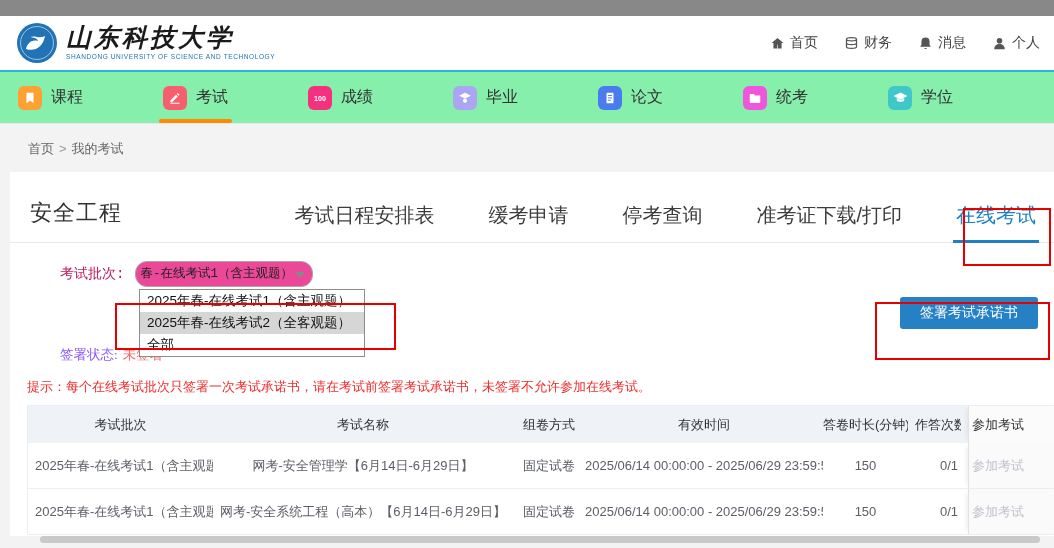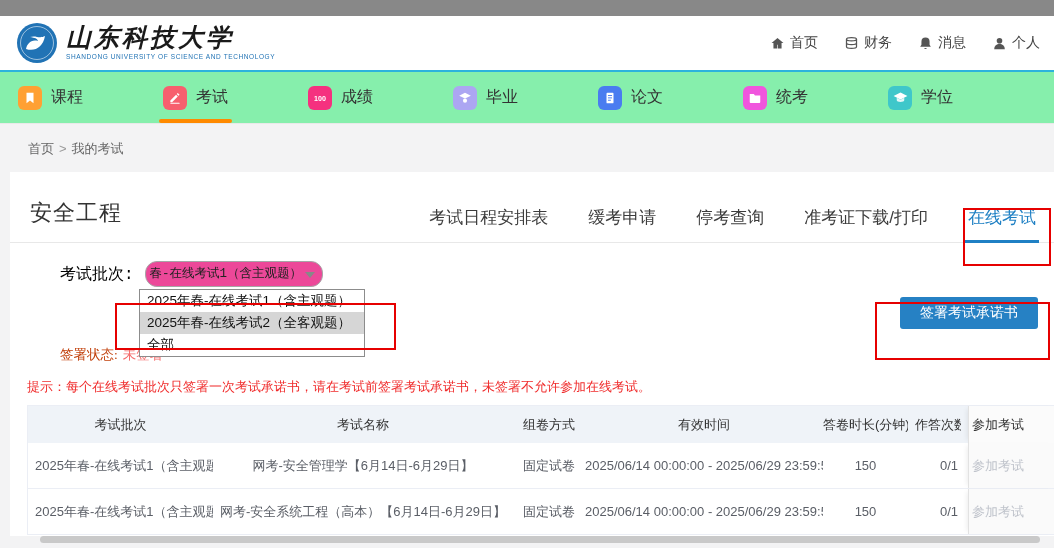--- a/index.html
+++ b/index.html
@@ -35,35 +35,35 @@
 
   
   .content { position:relative; height:440px; background:#f3f3f4; }
   .breadcrumb { padding:16px 0 0 28px; font-size:13px; color:#666; }
   .breadcrumb .sep { margin:0 5px; color:#999; }
 
   .card { position:relative; margin:14px 0 0 10px; width:1044px; height:364px; background:#fff; }
 
   .card-head { display:flex; justify-content:space-between; align-items:flex-end; padding:0 18px 0 20px; height:71px; border-bottom:1px solid #e8e8e8; }
   .page-title { font-size:22px; font-weight:500; color:#333; letter-spacing:1px; margin-bottom:14px; }
-  .subtabs { display:flex; gap:40px; font-size:17px; color:#3c3c3c; }
+  .subtabs { display:flex; gap:54px; font-size:20px; color:#3c3c3c; }
   .subtab { position:relative; padding-bottom:13px; cursor:pointer; white-space:nowrap; }
   .subtab.active { color:#1f80c4; }
   .subtab.active::after { content:""; position:absolute; left:-3px; right:-3px; bottom:-1px; height:3px; background:#1f80c4; }
 
   
   .filter-row { display:flex; align-items:center; margin:18px 0 0 50px; }
-  .filter-label { font-size:16px; color:#000000; margin-right:11px;font-family:Liberation Mono, monospace; }
+  .filter-label { font-size:14px; color:#be185d; margin-right:11px;font-family:Liberation Mono, monospace; }
   .select { position:relative; width:178px; height:26px; border:1px solid #a6a6a6; border-radius:12px; background:#ec4899; cursor:pointer;font-family:Liberation Mono, monospace; }
   .select-value { display:block; font-size:12.5px; color:#222; line-height:24px; padding:0 20px 0 4px; white-space:nowrap; overflow:hidden; }
   .select-arrow { position:absolute; right:7px; top:10px; width:0; height:0; border-left:5px solid transparent; border-right:5px solid transparent; border-top:6px solid #888; }
 
   
   .status-row { position:absolute; left:50px; top:174px; font-size:13.5px; z-index:1; white-space:nowrap; }
-  .status-label { color:#c2410c;font-family:Liberation Serif, serif; }
+  .status-label { color:#8b5cf6;font-family:Liberation Serif, serif; }
   .status-value { color:#f56c6c; margin-left:5px; }
 
   
   .dropdown-list { position:absolute; left:129px; top:117px; width:226px; background:#fff; border:1px solid #8c8c8c; z-index:5; }
   .dropdown-option { height:22px; line-height:22px; font-size:13.5px; color:#111; padding-left:7px; white-space:nowrap; cursor:pointer; }
   .dropdown-option.highlighted { background:#d6d6d6; }
 
   
   .sign-btn { position:absolute; left:890px; top:125px; width:138px; height:32px; background:#2681c4; color:#fff; border:none; border-radius:3px; font-size:14px; font-family:inherit; cursor:pointer; z-index:2; }
 

